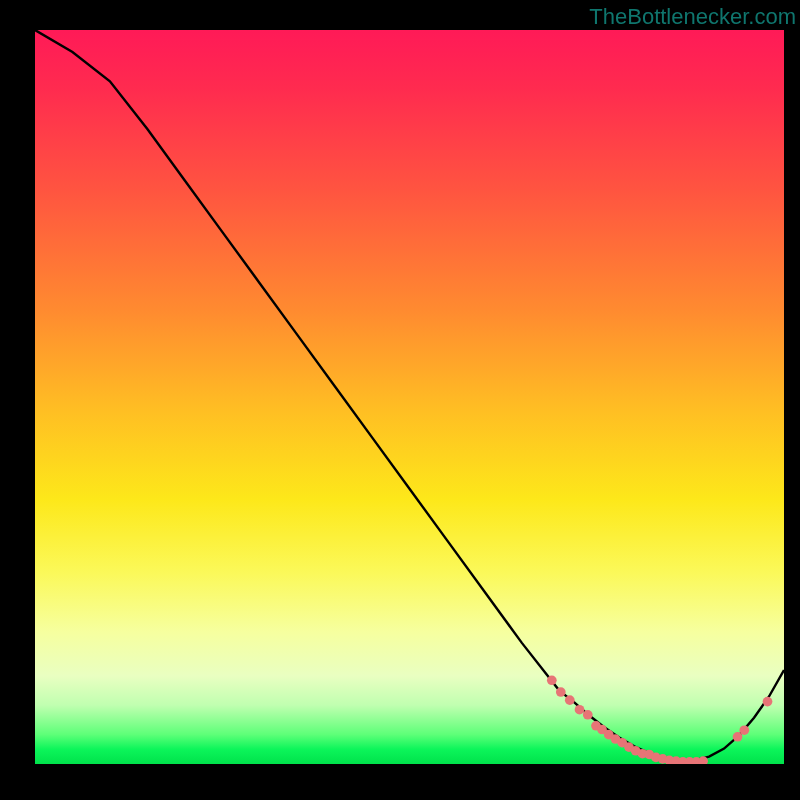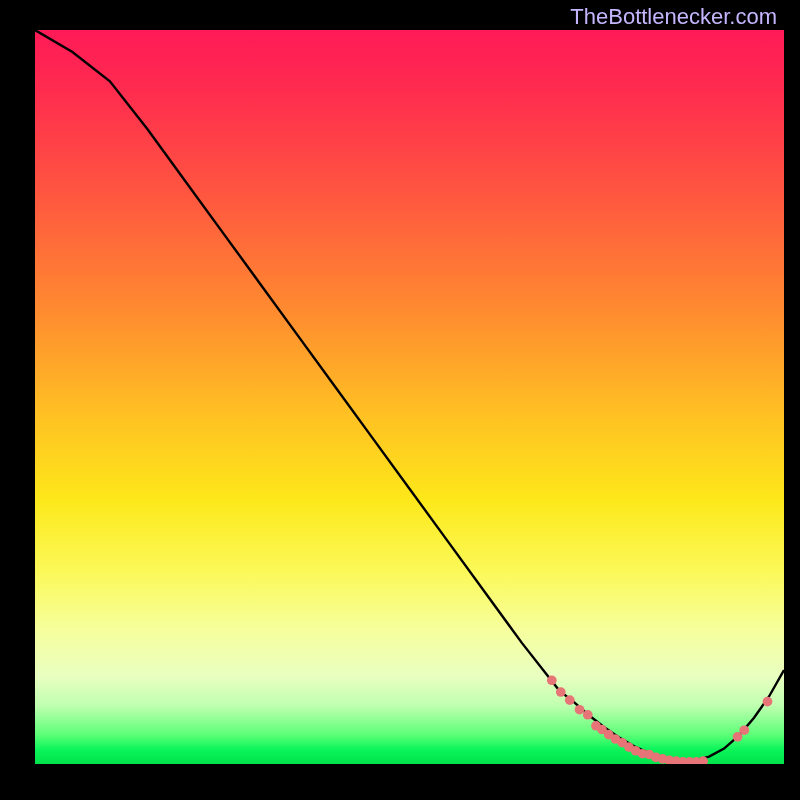--- a/index.html
+++ b/index.html
@@ -13,22 +13,22 @@
   }
   .frame {
     position: relative;
     width: 800px;
     height: 800px;
     background: #000000;
   }
   .watermark {
     position: absolute;
     top: 4px;
-    right: 23px;
-    color: #c4b5fd;
+    right: 4px;
+    color: #0f766e;
     font-size: 22px;
     font-weight: 400;
     letter-spacing: 0px;
     z-index: 50;
   }
   .plot-outer {
     position: absolute;
     left: 35px;
     right: 16px;
     top: 30px;

